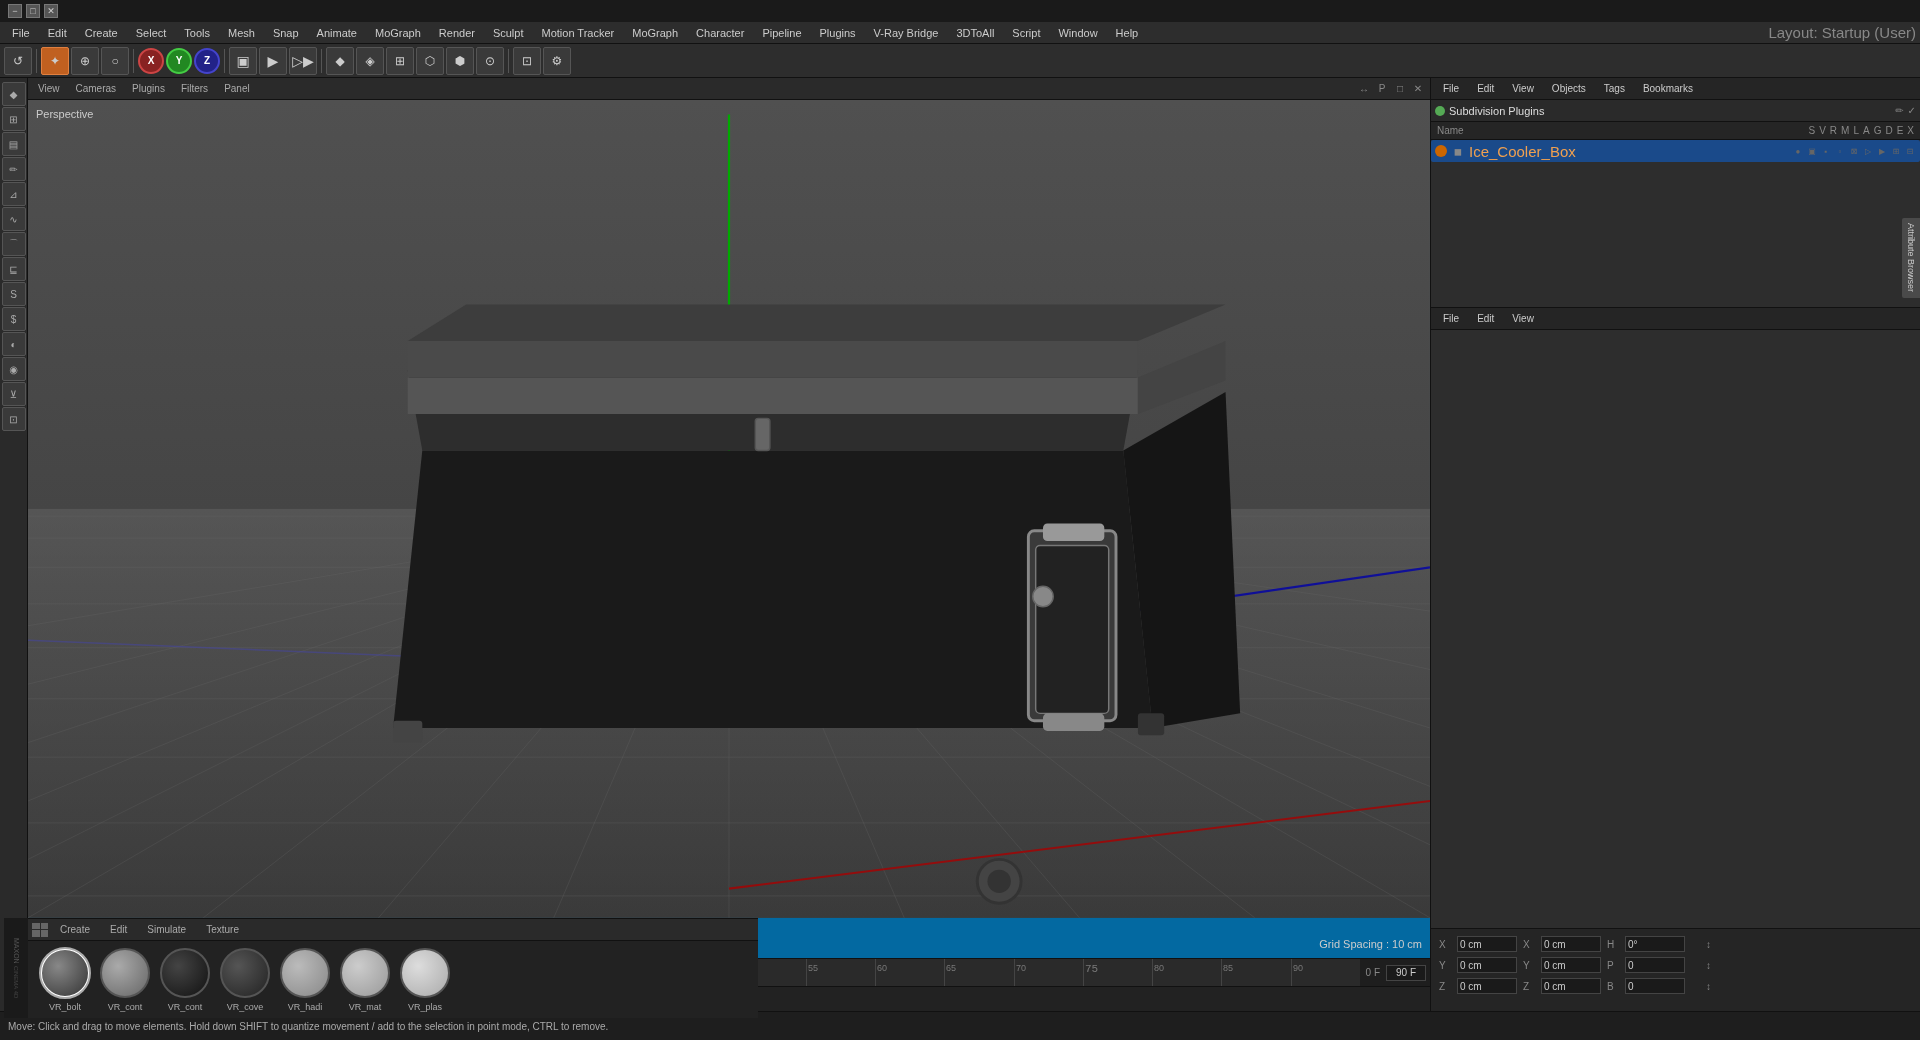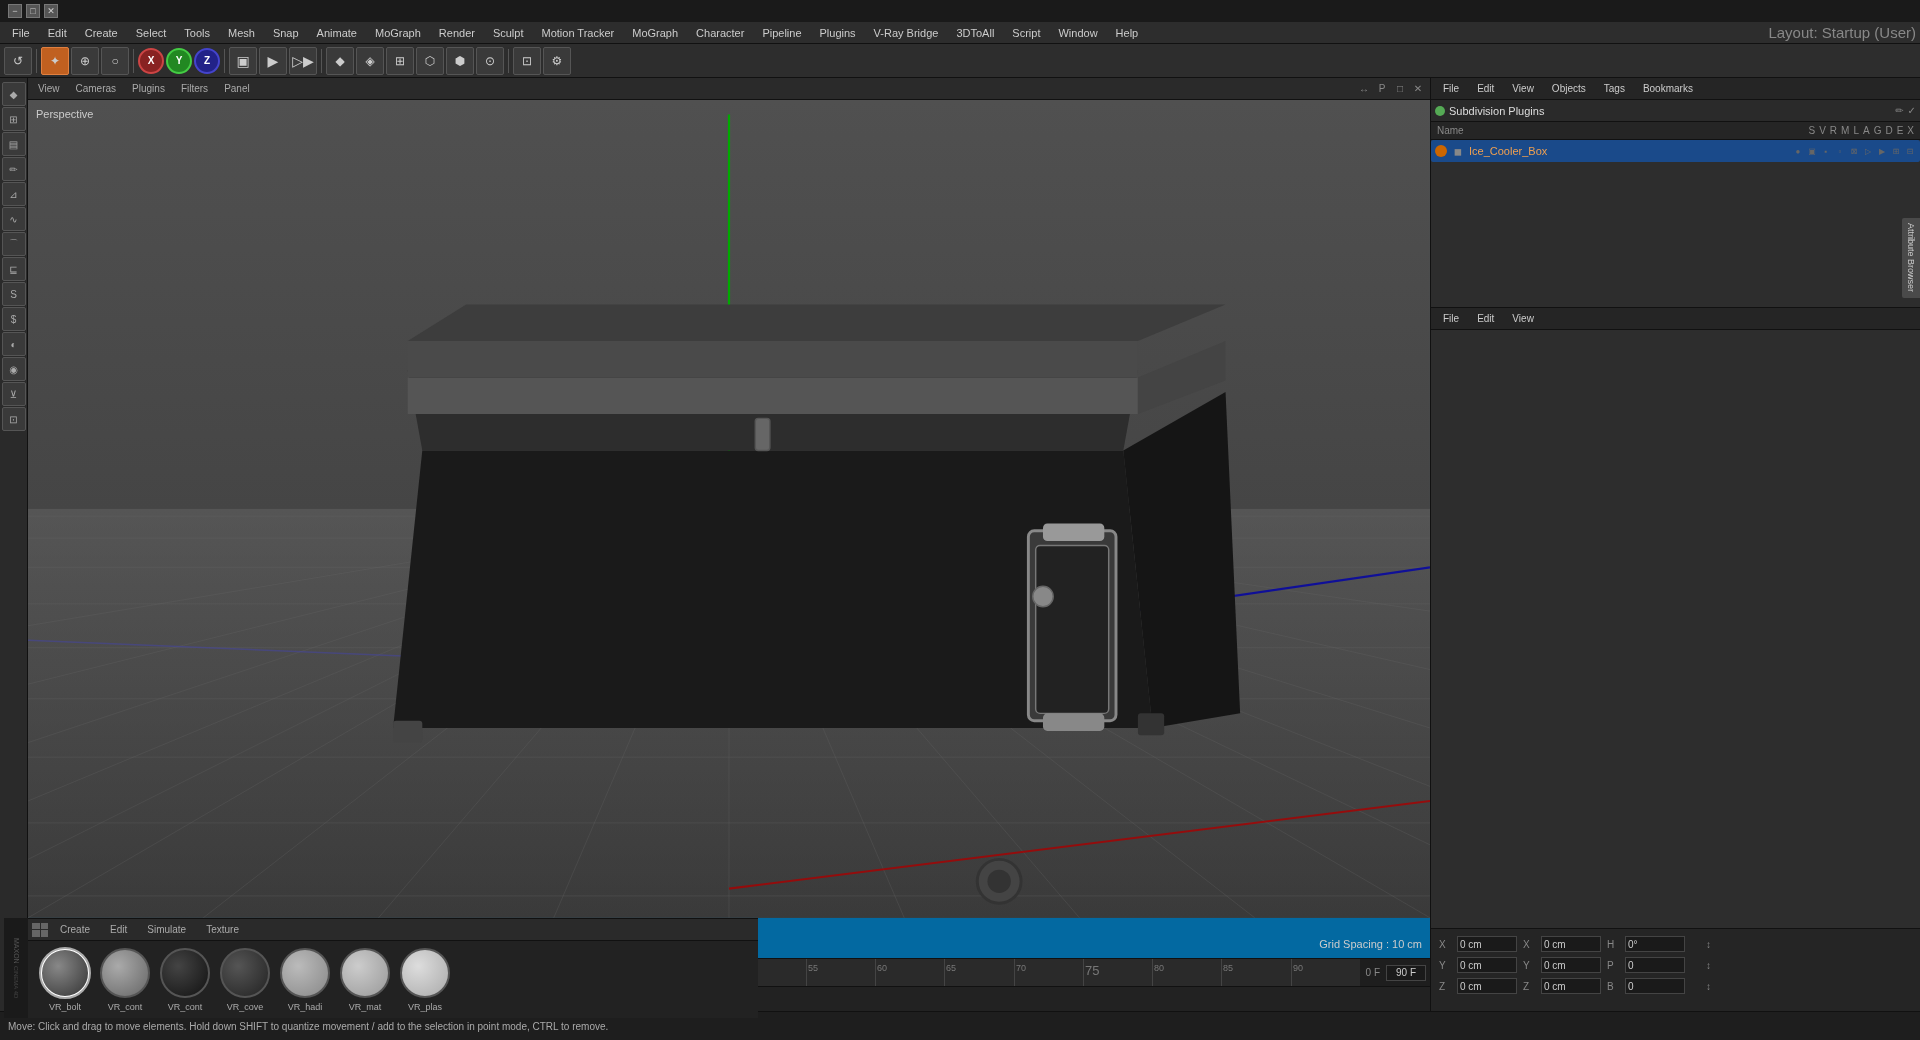--- a/index.html
+++ b/index.html
@@ -237,21 +237,21 @@
       border-radius: 2px;
       cursor: pointer;
     }
     .obj-row.selected { background: #1a4a8a; }
     .obj-color-dot { width: 12px; height: 12px; border-radius: 50%; background: #cc6600; }
     .obj-icon {
       width: 14px; height: 14px;
       display: flex; align-items: center; justify-content: center;
       font-size: 10px; color: #888;
     }
-    .obj-name { font-size: 11px; color: #f0a050; flex: 1; }
+    .obj-name { font-size: 15px; color: #f0a050; flex: 1; }
     .obj-icons-right { display: flex; gap: 2px; align-items: center; }
     .obj-small-icon { width: 12px; height: 12px; display: flex; align-items: center; justify-content: center; font-size: 8px; color: #666; }
 
     
     #obj-columns-header {
       height: 18px;
       background: #252525;
       display: flex;
       align-items: center;
       padding: 0 4px;
@@ -616,21 +616,21 @@
           <div style="position: absolute; left: 695px; top: 4px; font-size: 9px; color: rgb(119, 119, 119);">50</div>
           <div style="position: absolute; left: 762px; top: 0px; bottom: 0px; width: 1px; background: rgb(68, 68, 68);"></div>
           <div style="position: absolute; left: 764px; top: 4px; font-size: 9px; color: rgb(119, 119, 119);">55</div>
           <div style="position: absolute; left: 831px; top: 0px; bottom: 0px; width: 1px; background: rgb(68, 68, 68);"></div>
           <div style="position: absolute; left: 833px; top: 4px; font-size: 9px; color: rgb(119, 119, 119);">60</div>
           <div style="position: absolute; left: 900px; top: 0px; bottom: 0px; width: 1px; background: rgb(68, 68, 68);"></div>
           <div style="position: absolute; left: 902px; top: 4px; font-size: 9px; color: rgb(119, 119, 119);">65</div>
           <div style="position: absolute; left: 970px; top: 0px; bottom: 0px; width: 1px; background: rgb(68, 68, 68);"></div>
           <div style="position: absolute; left: 972px; top: 4px; font-size: 9px; color: rgb(119, 119, 119);">70</div>
           <div style="position: absolute; left: 1039px; top: 0px; bottom: 0px; width: 1px; background: rgb(68, 68, 68);"></div>
-          <div style="position: absolute; left: 1041px; top: 4px; font-size: 13px; color: rgb(119, 119, 119);">75</div>
+          <div style="position: absolute; left: 1041px; top: 4px; font-size: 11px; color: rgb(119, 119, 119); font-family: Liberation Mono, monospace;">75</div>
           <div style="position: absolute; left: 1108px; top: 0px; bottom: 0px; width: 1px; background: rgb(68, 68, 68);"></div>
           <div style="position: absolute; left: 1110px; top: 4px; font-size: 9px; color: rgb(119, 119, 119);">80</div>
           <div style="position: absolute; left: 1177px; top: 0px; bottom: 0px; width: 1px; background: rgb(68, 68, 68);"></div>
           <div style="position: absolute; left: 1179px; top: 4px; font-size: 9px; color: rgb(119, 119, 119);">85</div>
           <div style="position: absolute; left: 1247px; top: 0px; bottom: 0px; width: 1px; background: rgb(68, 68, 68);"></div>
           <div style="position: absolute; left: 1249px; top: 4px; font-size: 9px; color: rgb(119, 119, 119);">90</div>
           <div style="position: absolute; left: 0px; top: 0px; bottom: 0px; width: 2px; background: rgb(85, 204, 85);"></div>
         </div>
       <span style="font-size:10px; color:#888; padding:0 4px;">0 F</span>
       <div style="width:40px; height:16px; background:#1a1a1a; border:1px solid #444; display:flex; align-items:center; justify-content:center; font-size:10px; color:#ccc; margin-right:4px;">90 F</div>

